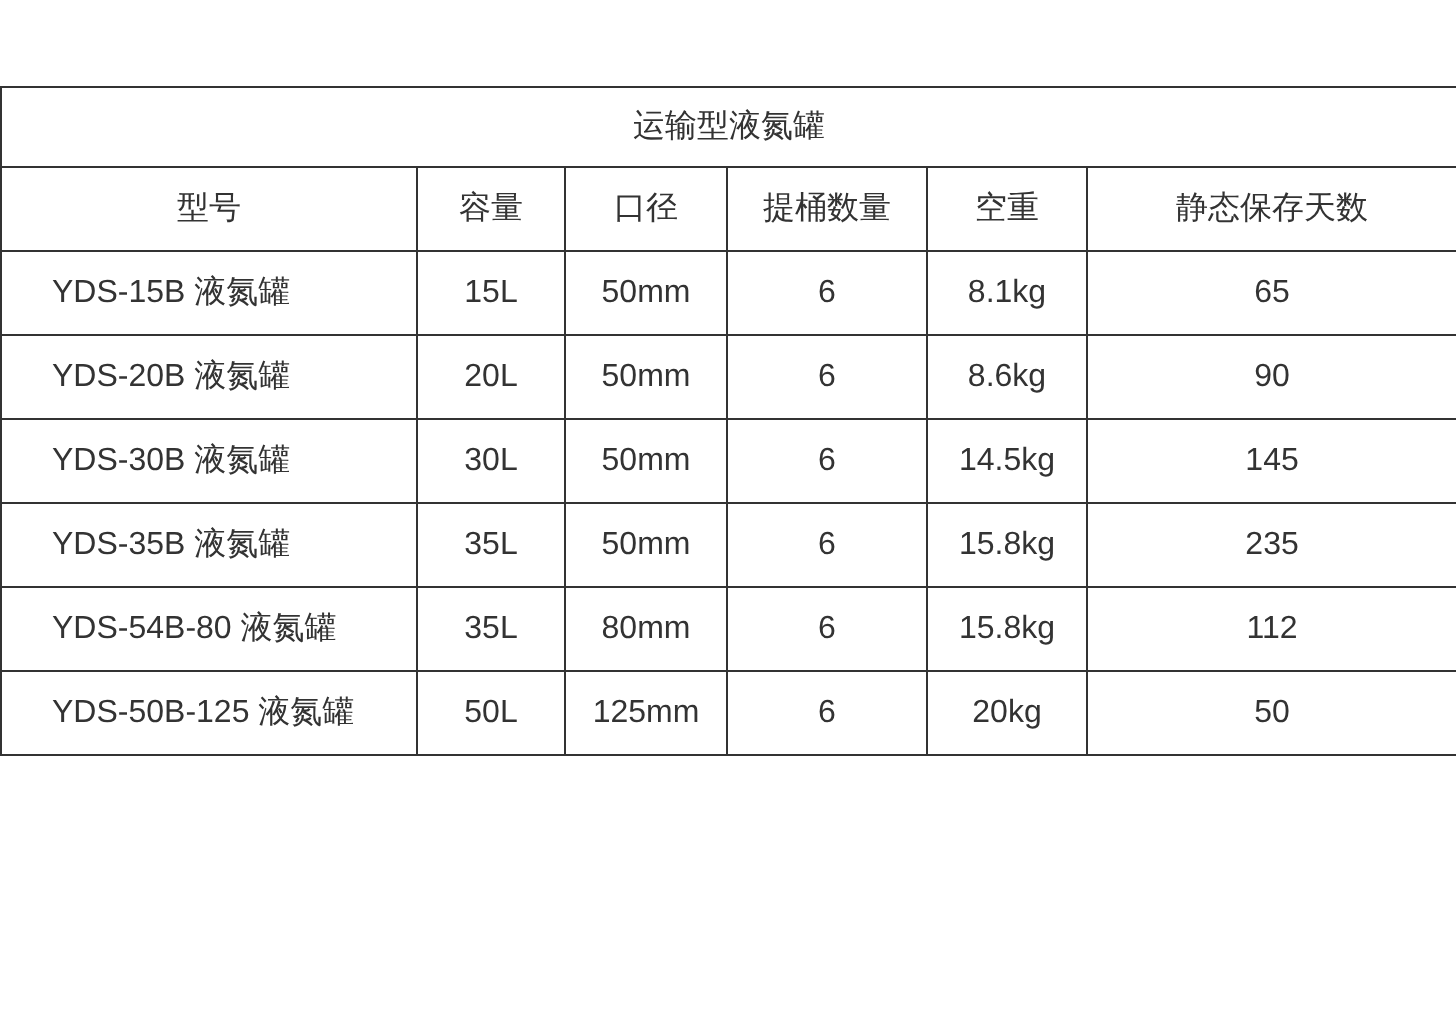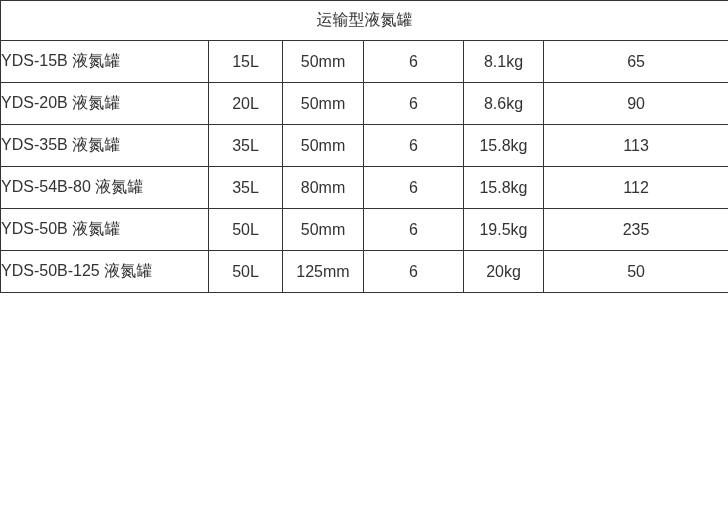--- a/index.html
+++ b/index.html
@@ -12,101 +12,110 @@
     width: 728px;
     height: 513px;
     box-sizing: border-box;
     background: #ffffff;
   }
   table.spec-table {
     border-collapse: collapse;
     table-layout: fixed;
     width: 728px;
     color: #333333;
+    margin-top: 43px;
   }
   table.spec-table th,
   table.spec-table td {
     border: 1px solid #333333;
     font-size: 16px;
     font-weight: normal;
     text-align: center;
     vertical-align: middle;
     padding: 0;
     height: 42px;
     overflow: hidden;
     white-space: nowrap;
     box-sizing: border-box;
   }
   table.spec-table tr.title-row th {
     height: 40px;
     font-size: 16px;
   }
   table.spec-table td.model-cell {
     text-align: left;
-    padding-left: 0;
+    padding-left: 25px;
   }
 </style>
 </head>
 <body>
 
 <div class="page">
   <table class="spec-table">
     <colgroup id="colgroup">
         <col style="width: 208px;">
         <col style="width: 74px;">
         <col style="width: 81px;">
         <col style="width: 100px;">
         <col style="width: 80px;">
         <col style="width: 185px;">
       </colgroup>
     <thead>
       <tr class="title-row">
         <th colspan="6">运输型液氮罐</th>
       </tr>
+      <tr id="header-row">
+          <th>型号</th>
+          <th>容量</th>
+          <th>口径</th>
+          <th>提桶数量</th>
+          <th>空重</th>
+          <th>静态保存天数</th>
+        </tr>
     </thead>
     <tbody id="table-body">
         <tr>
           <td class="model-cell">YDS-15B 液氮罐</td>
           <td>15L</td>
           <td>50mm</td>
           <td>6</td>
           <td>8.1kg</td>
           <td>65</td>
         </tr>
         <tr>
           <td class="model-cell">YDS-20B 液氮罐</td>
           <td>20L</td>
           <td>50mm</td>
           <td>6</td>
           <td>8.6kg</td>
           <td>90</td>
         </tr>
         <tr>
+          <td class="model-cell">YDS-30B 液氮罐</td>
+          <td>30L</td>
+          <td>50mm</td>
+          <td>6</td>
+          <td>14.5kg</td>
+          <td>145</td>
+        </tr>
+        <tr>
           <td class="model-cell">YDS-35B 液氮罐</td>
           <td>35L</td>
           <td>50mm</td>
           <td>6</td>
           <td>15.8kg</td>
-          <td>113</td>
+          <td>235</td>
         </tr>
         <tr>
           <td class="model-cell">YDS-54B-80 液氮罐</td>
           <td>35L</td>
           <td>80mm</td>
           <td>6</td>
           <td>15.8kg</td>
           <td>112</td>
-        </tr>
-        <tr>
-          <td class="model-cell">YDS-50B 液氮罐</td>
-          <td>50L</td>
-          <td>50mm</td>
-          <td>6</td>
-          <td>19.5kg</td>
-          <td>235</td>
         </tr>
         <tr>
           <td class="model-cell">YDS-50B-125 液氮罐</td>
           <td>50L</td>
           <td>125mm</td>
           <td>6</td>
           <td>20kg</td>
           <td>50</td>
         </tr>
       </tbody>

